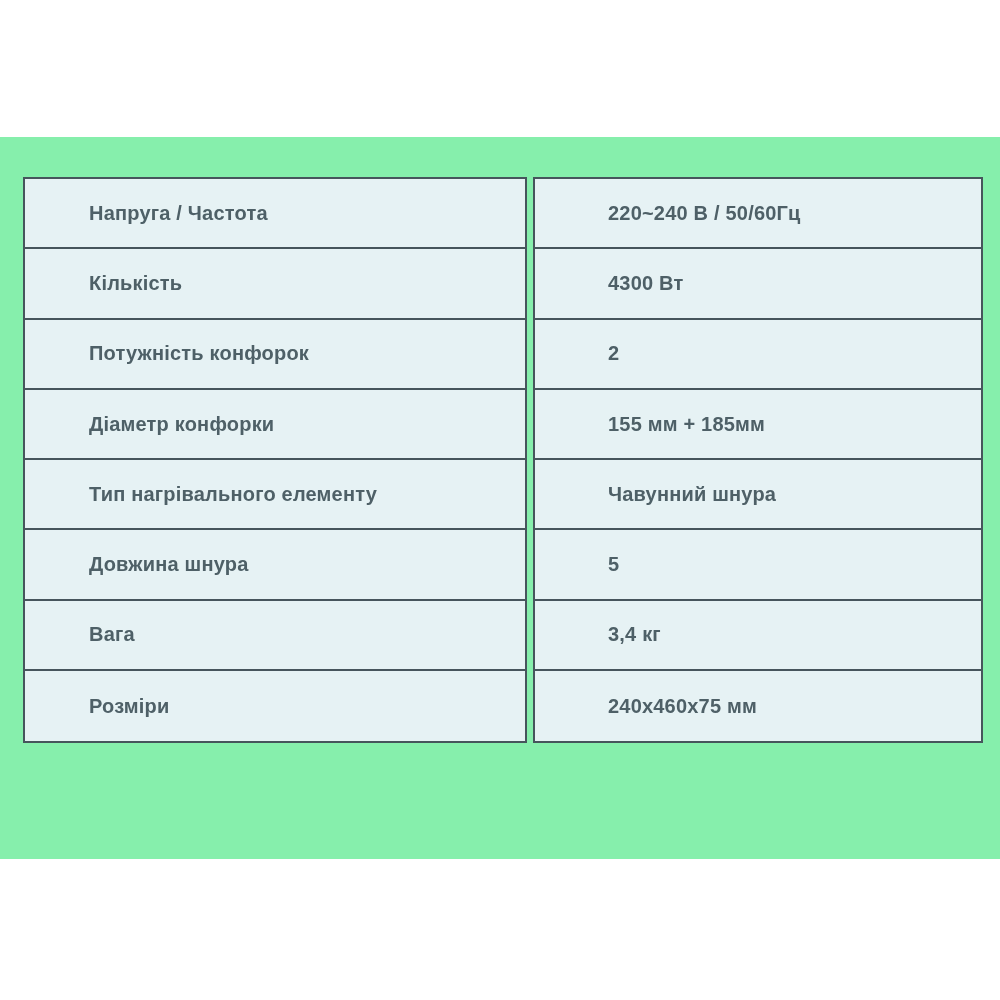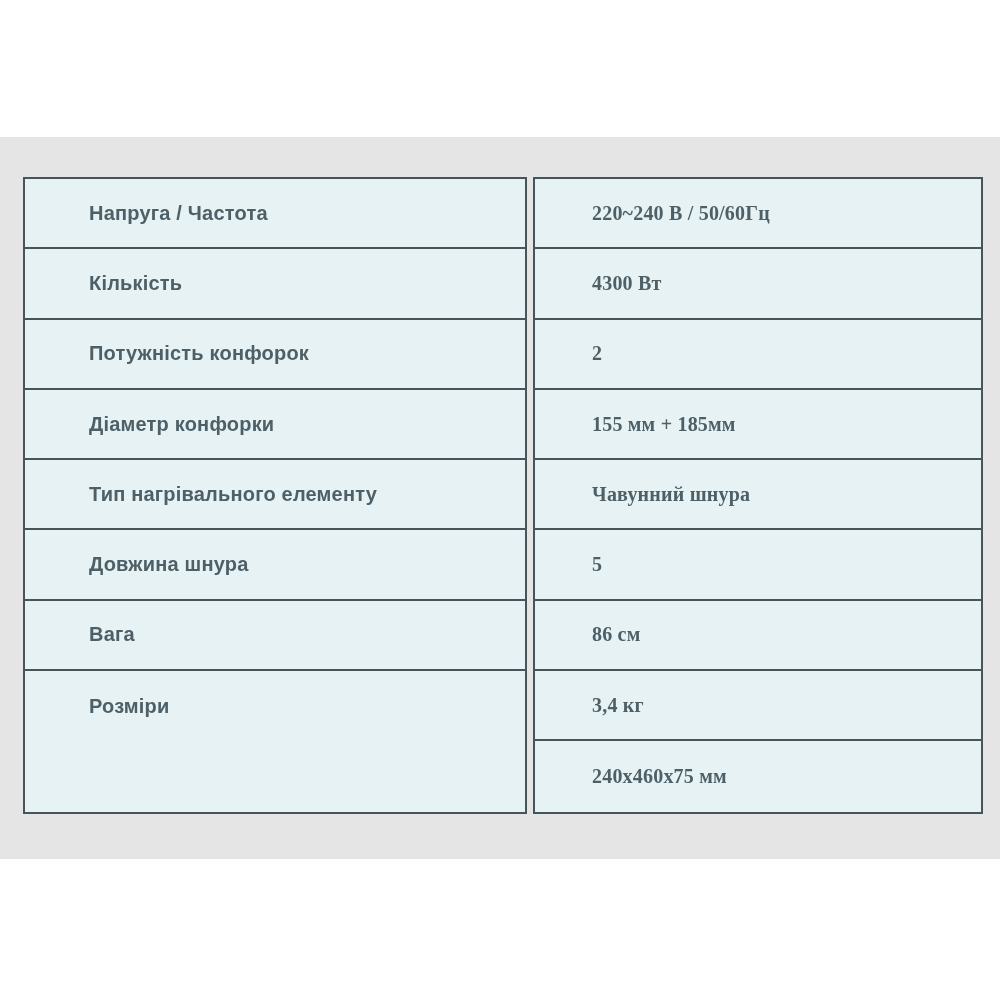--- a/index.html
+++ b/index.html
@@ -10,21 +10,21 @@
     background: #ffffff;
     font-family: "Liberation Sans", sans-serif;
     overflow: hidden;
   }
   .panel {
     position: absolute;
     left: 0;
     top: 137px;
     width: 1000px;
     height: 722px;
-    background: #e5e5e5;
+    background: #86efac;
   }
   .spec-table {
     position: absolute;
     left: 23px;
     top: 40px;
     display: flex;
     gap: 6px;
   }
   .col {
     box-sizing: border-box;
@@ -35,21 +35,21 @@
   .col.values { width: 450px; }
   .row {
     box-sizing: border-box;
     height: 70.3px;
     display: flex;
     align-items: center;
     border-bottom: 2px solid #46555c;
   }
   .row:last-child { border-bottom: none; }
   .col.labels .row { padding-left: 64px; }
-  .col.values .row { padding-left: 57px; font-family: Liberation Serif, serif; }
+  .col.values .row { padding-left: 73px; }
   .cell-text {
     font-size: 20px;
     font-weight: 600;
     color: #4e6067;
     letter-spacing: 0.2px;
     white-space: nowrap;
   }
 </style>
 </head>
 <body>
@@ -96,23 +96,20 @@
           <div class="row">
     <span class="cell-text">155 мм + 185мм</span>
   </div>
           <div class="row">
     <span class="cell-text">Чавунний шнура</span>
   </div>
           <div class="row">
     <span class="cell-text">5</span>
   </div>
           <div class="row">
-    <span class="cell-text">86 см</span>
-  </div>
-          <div class="row">
     <span class="cell-text">3,4 кг</span>
   </div>
           <div class="row">
     <span class="cell-text">240x460x75 мм</span>
   </div>
         </div>
     </div>
   </div>
 </div>
 

